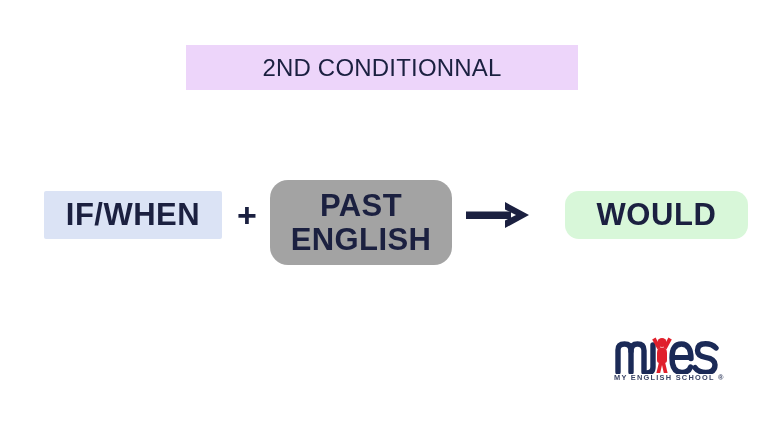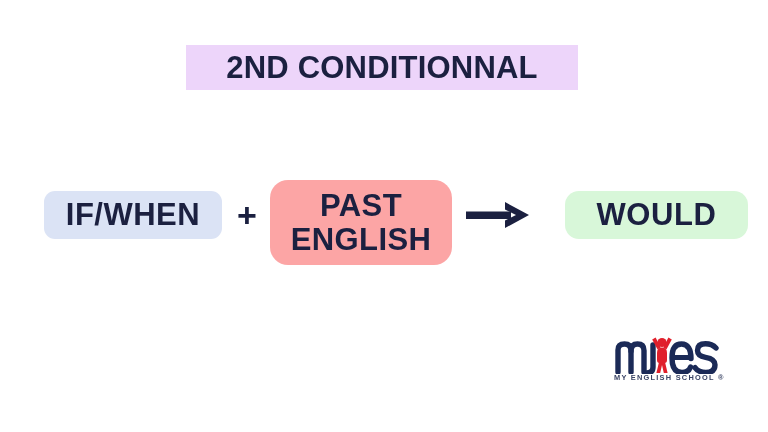--- a/index.html
+++ b/index.html
@@ -29,22 +29,22 @@
     top: 45px;
     width: 392px;
     height: 45px;
     background: #edd5fa;
     display: flex;
     align-items: center;
     justify-content: center;
   }
   .title-text {
     font-family: "Liberation Sans", sans-serif;
-    font-size: 31px;
-    font-weight: bold;
+    font-size: 24px;
+    font-weight: normal;
     letter-spacing: 0.2px;
     color: #1b2040;
     line-height: 1;
     white-space: nowrap;
   }
 
   
   .formula-row {
     position: absolute;
     left: 0;
@@ -63,33 +63,33 @@
     font-weight: bold;
     text-align: center;
     line-height: 1.08;
   }
 
   .chip-if {
     left: 44px;
     top: 23px;
     width: 178px;
     height: 48px;
-    border-radius: 11px;
+    border-radius: 2px;
     background: #dbe3f5;
     font-size: 31px;
     letter-spacing: 0.5px;
   }
 
   .chip-past {
     left: 270px;
     top: 12px;
     width: 182px;
     height: 85px;
     border-radius: 18px;
-    background: #fca5a5;
+    background: #a3a3a3;
     font-size: 31px;
     letter-spacing: 0.4px;
   }
 
   .chip-would {
     left: 565px;
     top: 23px;
     width: 183px;
     height: 48px;
     border-radius: 14px;

